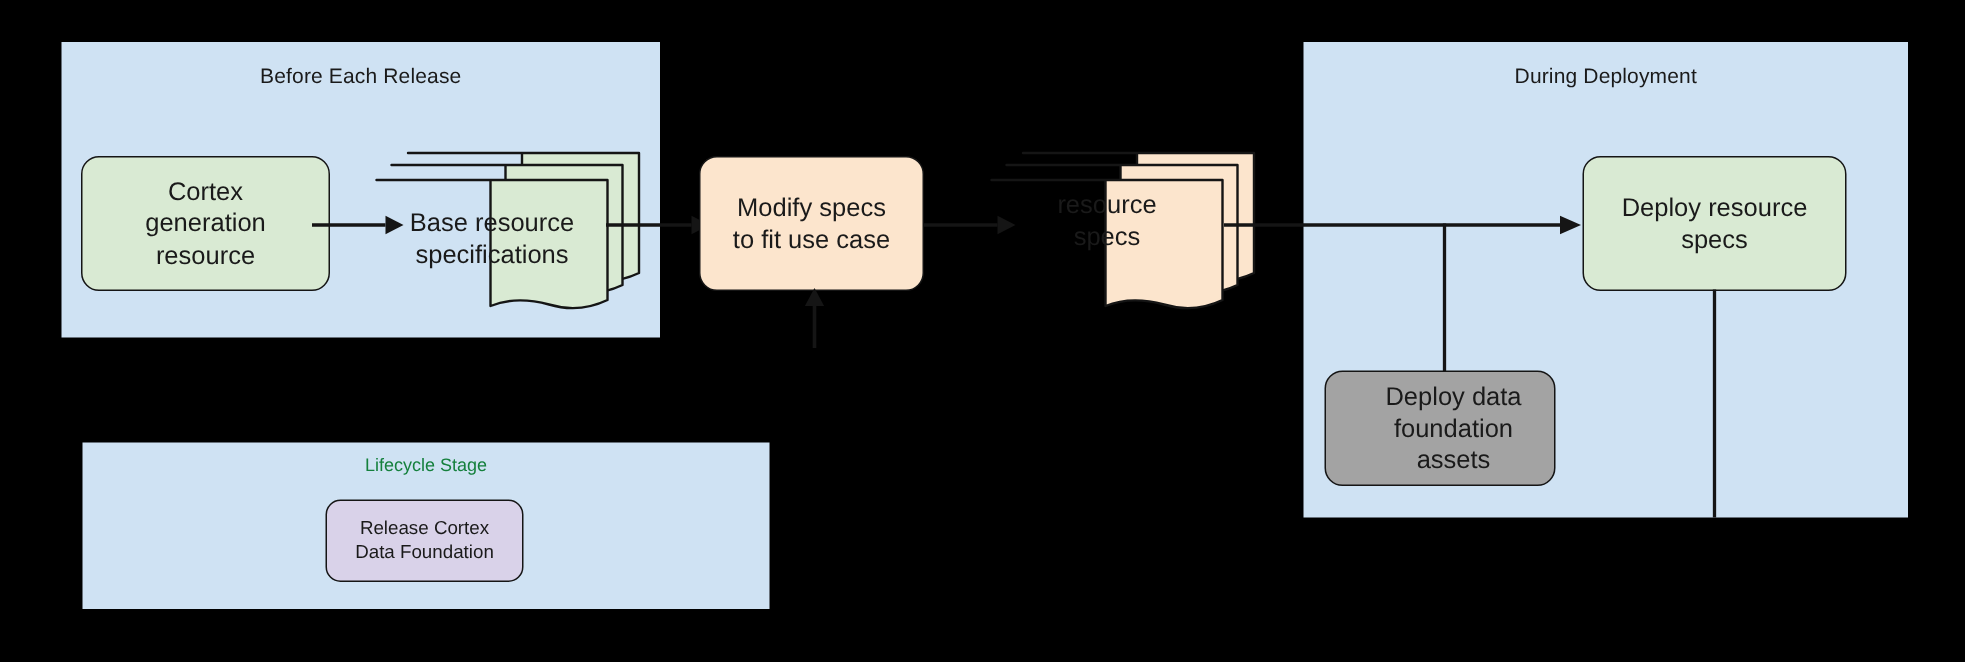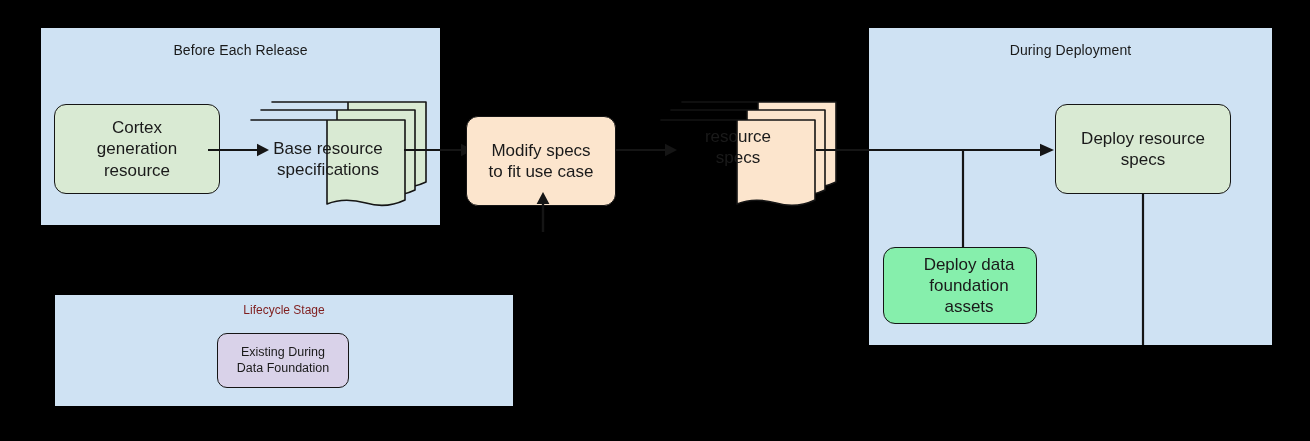--- a/index.html
+++ b/index.html
@@ -33,40 +33,40 @@
     color: #1a1a1a;
     letter-spacing: 0.1px;
   }
   .legend-title {
     position: absolute;
     top: 8px;
     left: 0;
     width: 100%;
     text-align: center;
     font-size: 12px;
-    color: #7f1d1d;
+    color: #15803d;
   }
   
   .node {
     position: absolute;
     box-sizing: border-box;
     border: 1.6px solid #151515;
     border-radius: 12px;
     display: flex;
     align-items: center;
     justify-content: center;
     text-align: center;
     font-size: 17px;
     line-height: 1.25;
     color: #1a1a1a;
     padding: 4px 6px;
   }
   .node.green  { background: #d9ead3; }
-  .node.orange { background: #fce5cd; margin-top: 12px; }
-  .node.purple { background: #86efac; padding-left: 24px; }
+  .node.orange { background: #fce5cd; }
+  .node.purple { background: #a3a3a3; padding-left: 24px; }
 
   .legend-node {
     position: absolute;
     box-sizing: border-box;
     border: 1.6px solid #151515;
     border-radius: 10px;
     display: flex;
     align-items: center;
     justify-content: center;
     text-align: center;
@@ -216,19 +216,19 @@
     </svg>
   </div>
 
   <div class="panel" style="left:55px; top:295px; width:458px; height:111px;">
     <div class="legend-title">Lifecycle Stage</div>
   </div>
 
 
   <div class="legend-node purple" style="left:217px; top:333px; width:132px; height:55px;">
     <div>
-      <div>Existing During</div>
+      <div>Release Cortex</div>
       <div>Data Foundation</div>
     </div>
   </div>
 
 
 </div>
 
 </body></html>

